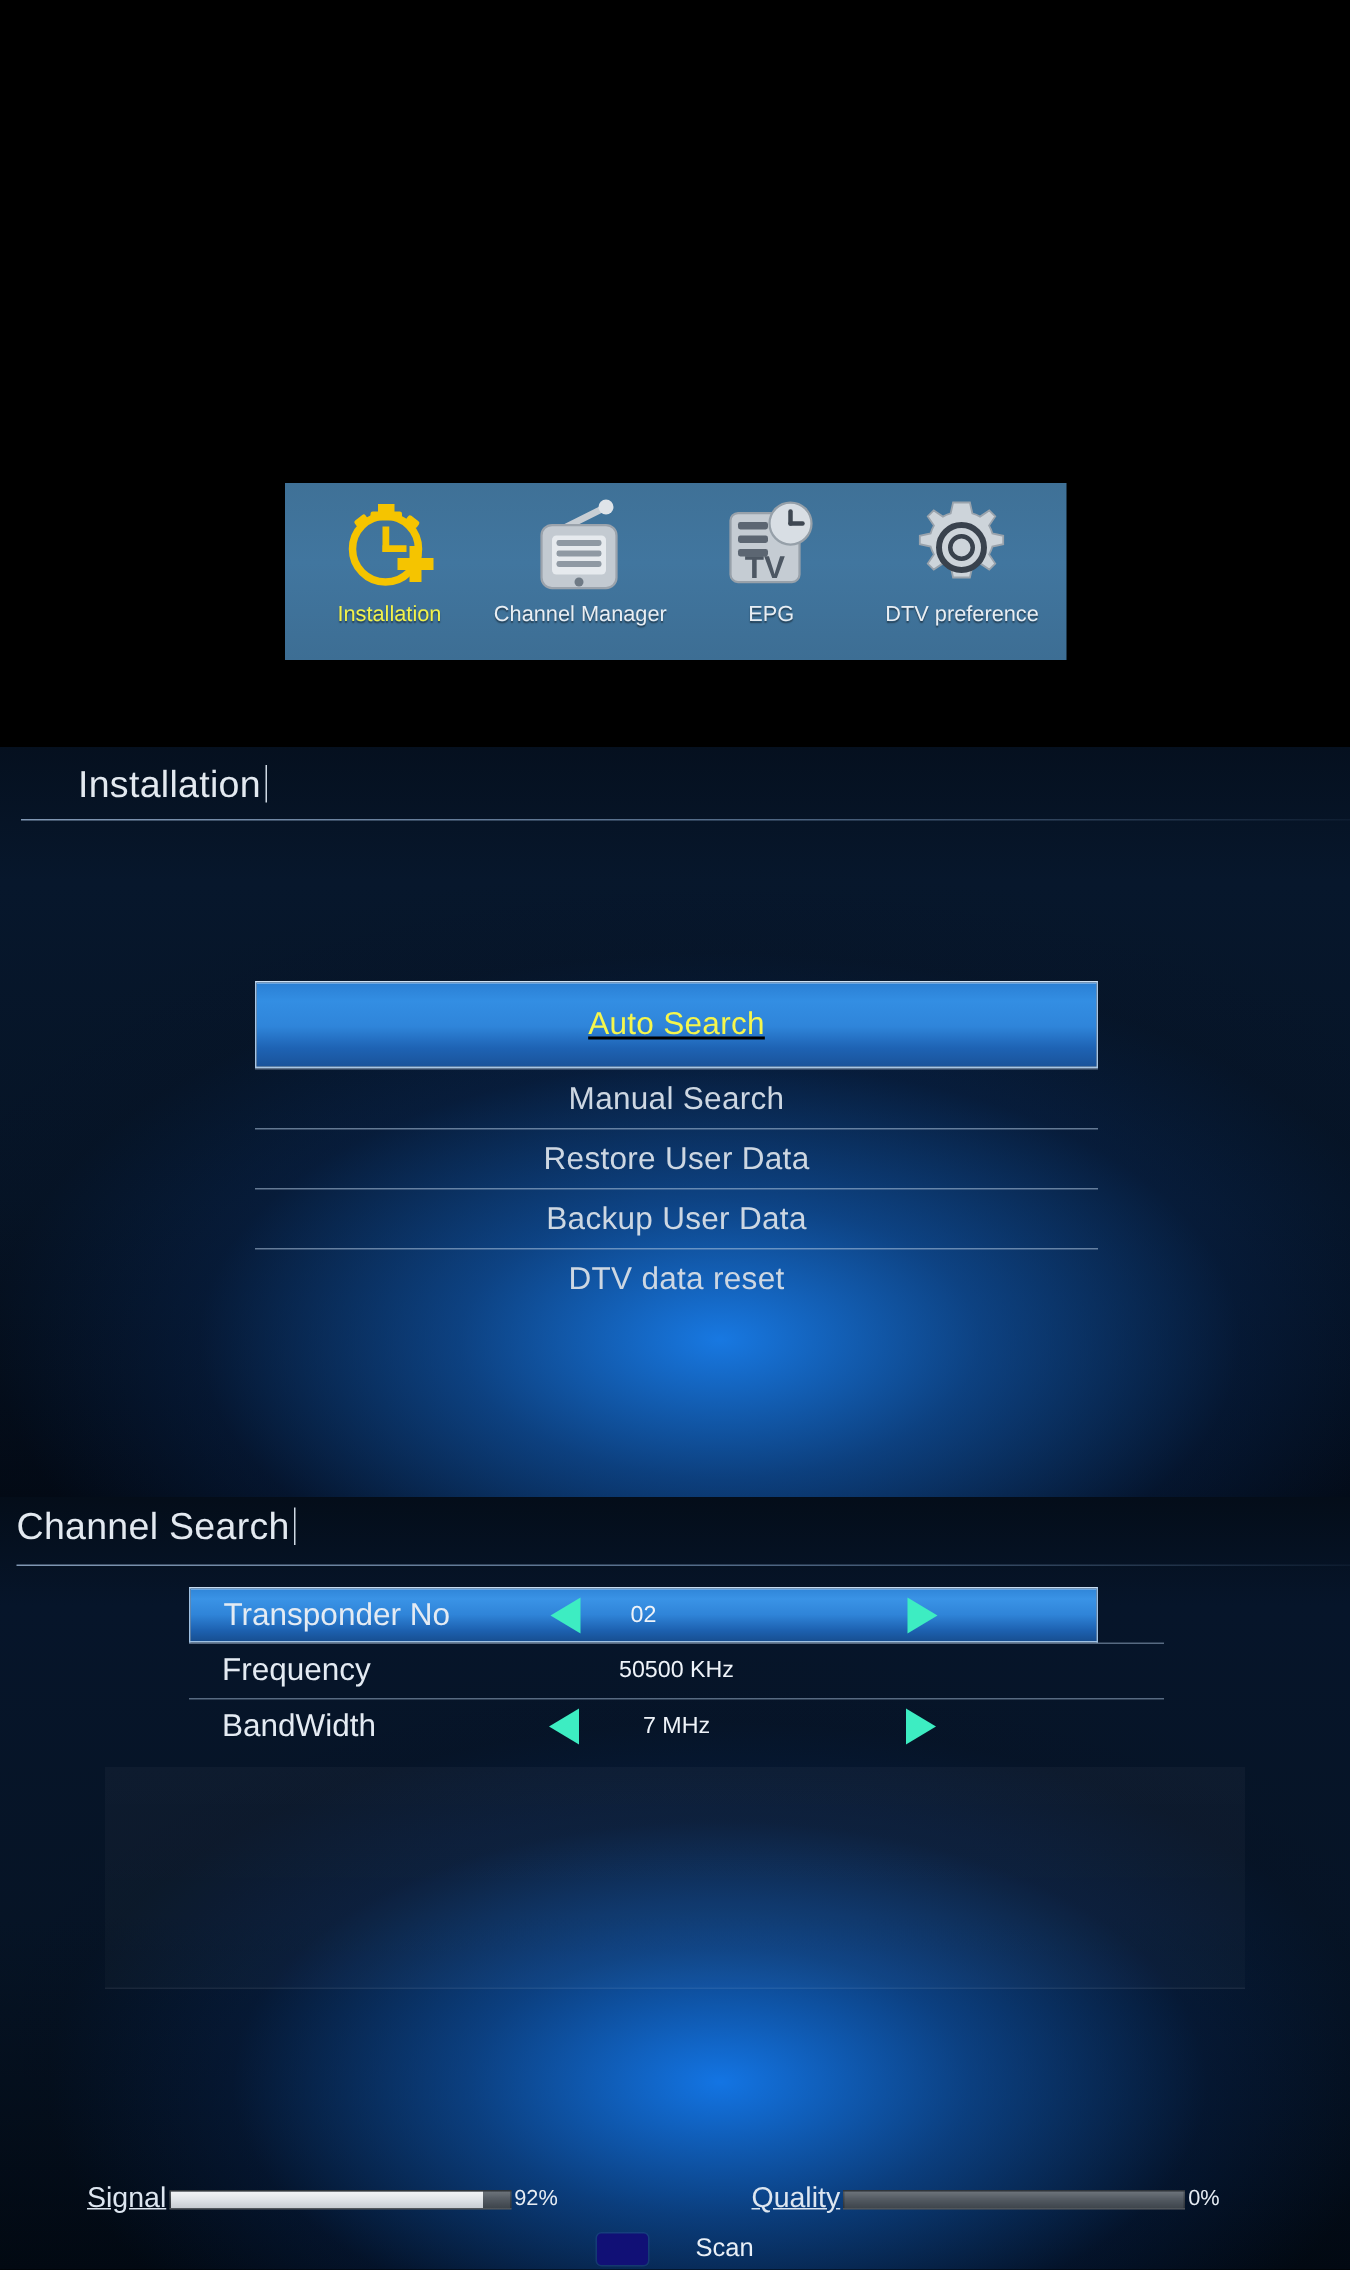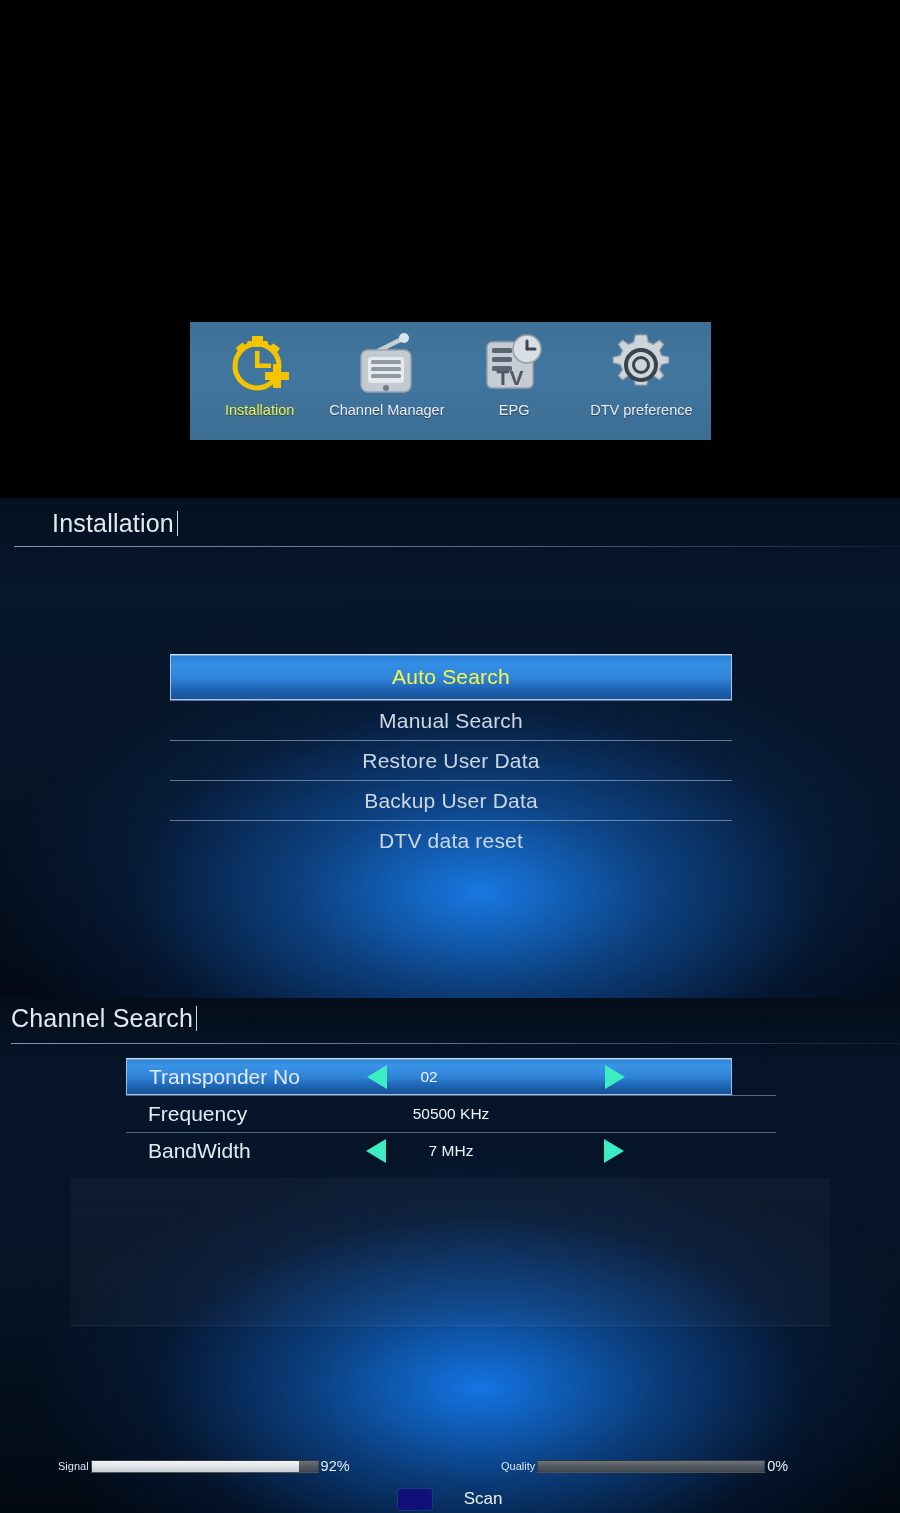--- a/index.html
+++ b/index.html
@@ -142,21 +142,22 @@
   .install-row .row-label {
     font-size: 21px;
     color: #cdd7e2;
     letter-spacing: .2px;
   }
   .install-row.selected {
     background: linear-gradient(180deg, #2a7fd4 0%, #338ee3 22%, #2f85da 52%, #1e63b4 78%, #1a539a 100%);
     border: 1px solid #a8c6e4;
     border-top-color: #cfe1f3;
     box-shadow: inset 0 1px 0 rgba(255,255,255,.30);
-    height: 46px;
+    height: 58px;
+    text-decoration: underline;
   }
   .install-row.selected .row-label { color: #f6f64c; }
 
   
   .settings-list {
     position: absolute;
     left: 126px;
     top: 60px;
     width: 650px;
   }
@@ -230,23 +231,24 @@
     width: 900px;
     height: 26px;
   }
   .meter {
     position: absolute;
     display: flex;
     align-items: center;
     height: 26px;
   }
   .meter-label {
-    font-size: 11px;
+    font-size: 19px;
     color: #dde6f0;
     white-space: nowrap;
+    text-decoration: underline;
   }
   .meter-track {
     position: relative;
     width: 228px;
     height: 13px;
     margin-left: 2px;
     background: linear-gradient(180deg, #6d747b 0%, #545b63 45%, #3e454c 100%);
     border: 1px solid rgba(0,0,0,.25);
     box-sizing: border-box;
     overflow: hidden;

